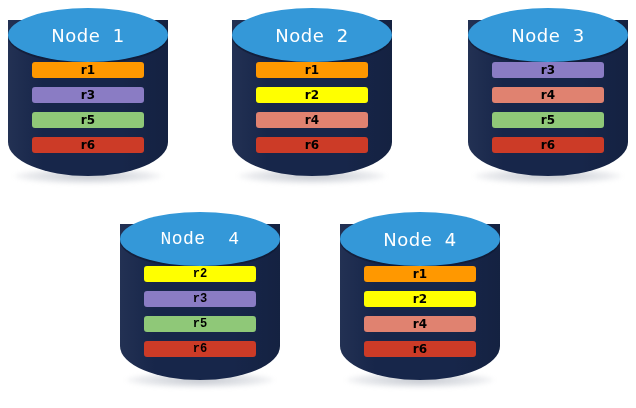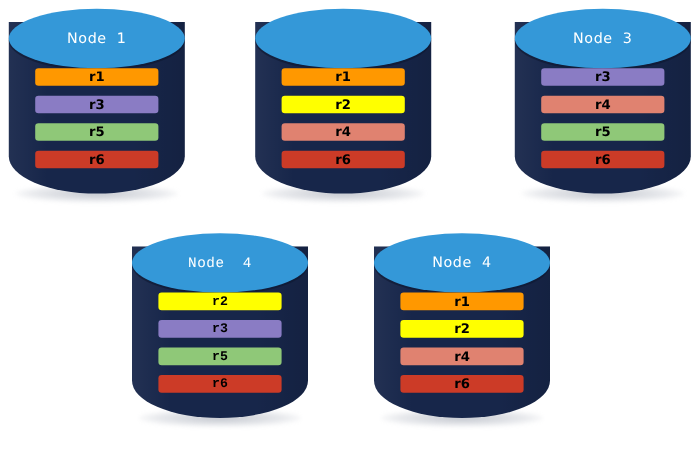--- a/index.html
+++ b/index.html
@@ -81,21 +81,21 @@
   .node-label {
     position: absolute;
     left: 0;
     top: 0;
     width: 160px;
     height: 54px;
     display: flex;
     align-items: center;
     justify-content: center;
     color: #ffffff;
-    font-size: 13px;
+    font-size: 18px;
     letter-spacing: 0.5px;
     z-index: 3;
     white-space: pre;
   }
 
   
   .replicas {
     position: absolute;
     left: 24px;
     top: 54px;
@@ -140,20 +140,21 @@
       <div class="replica" style="background: rgb(138, 124, 196); color: rgb(0, 0, 0);">r3</div>
       <div class="replica" style="background: rgb(143, 200, 120); color: rgb(0, 0, 0);">r5</div>
       <div class="replica" style="background: rgb(204, 59, 39); color: rgb(0, 0, 0);">r6</div>
     </div>
   </div>
 
   <div class="node" id="node-2">
     <div class="cyl-shadow"></div>
     <div class="cyl-body" style="background: rgb(23, 38, 74);"></div>
     <div class="cyl-top" style="background: rgb(52, 152, 216);"></div>
+    <div class="node-label" style="color: rgb(255, 255, 255);">Node  2</div>
     <div class="replicas">
       <div class="replica" style="background: rgb(255, 152, 0); color: rgb(0, 0, 0);">r1</div>
       <div class="replica" style="background: rgb(255, 255, 0); color: rgb(0, 0, 0);">r2</div>
       <div class="replica" style="background: rgb(224, 130, 112); color: rgb(0, 0, 0);">r4</div>
       <div class="replica" style="background: rgb(204, 59, 39); color: rgb(0, 0, 0);">r6</div>
     </div>
   </div>
 
   <div class="node" id="node-3">
     <div class="cyl-shadow"></div>

